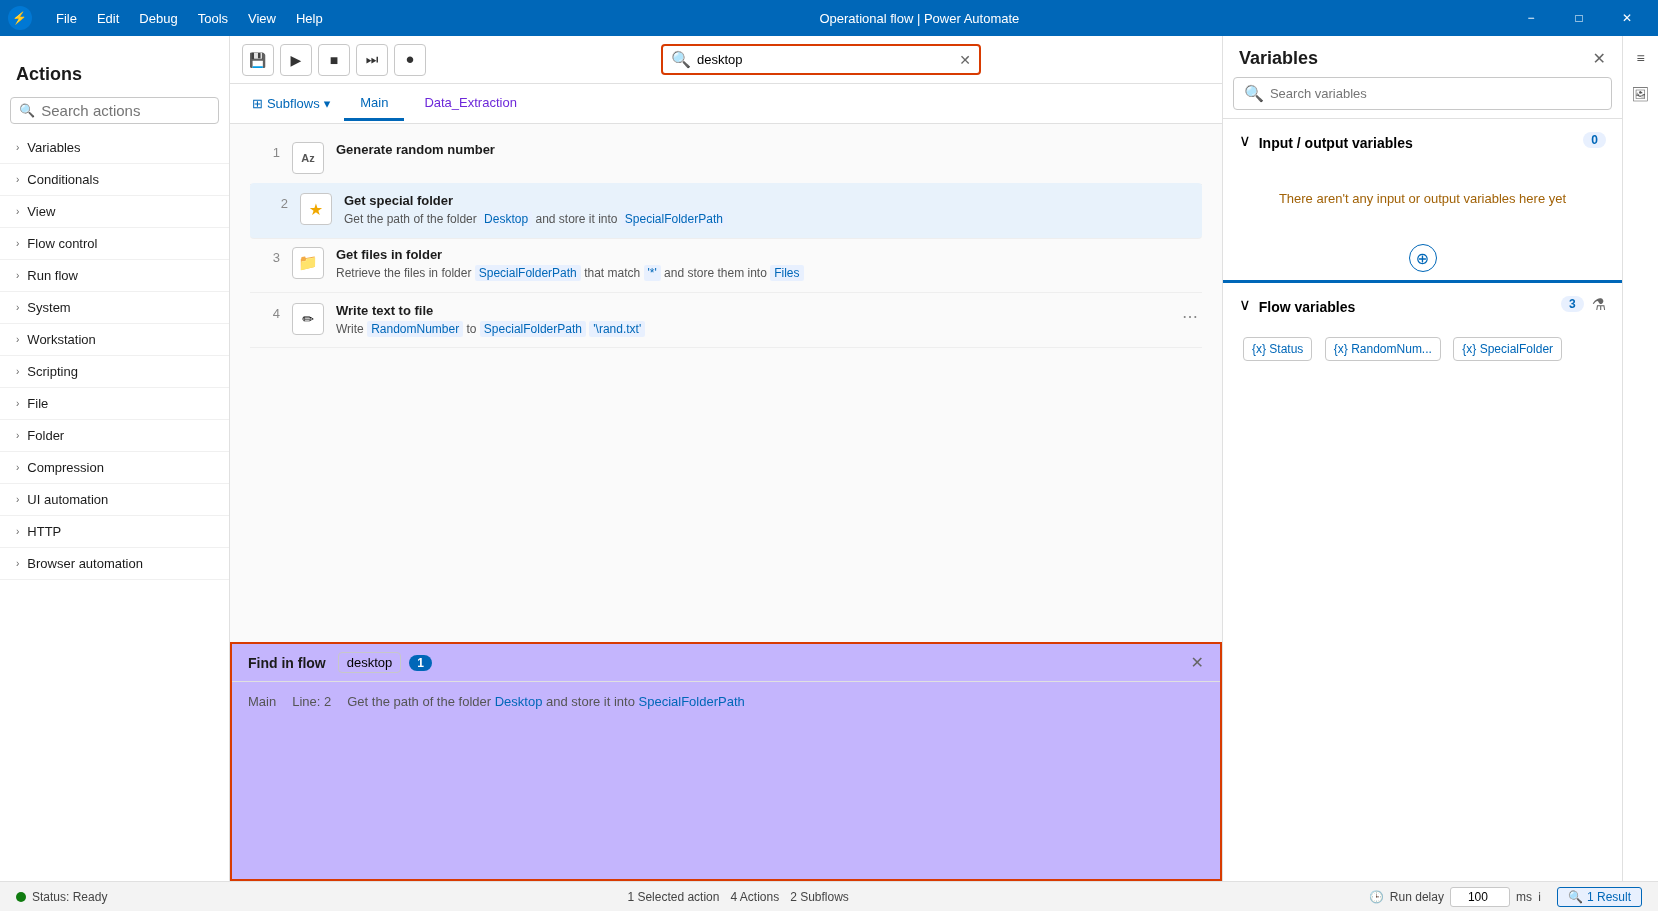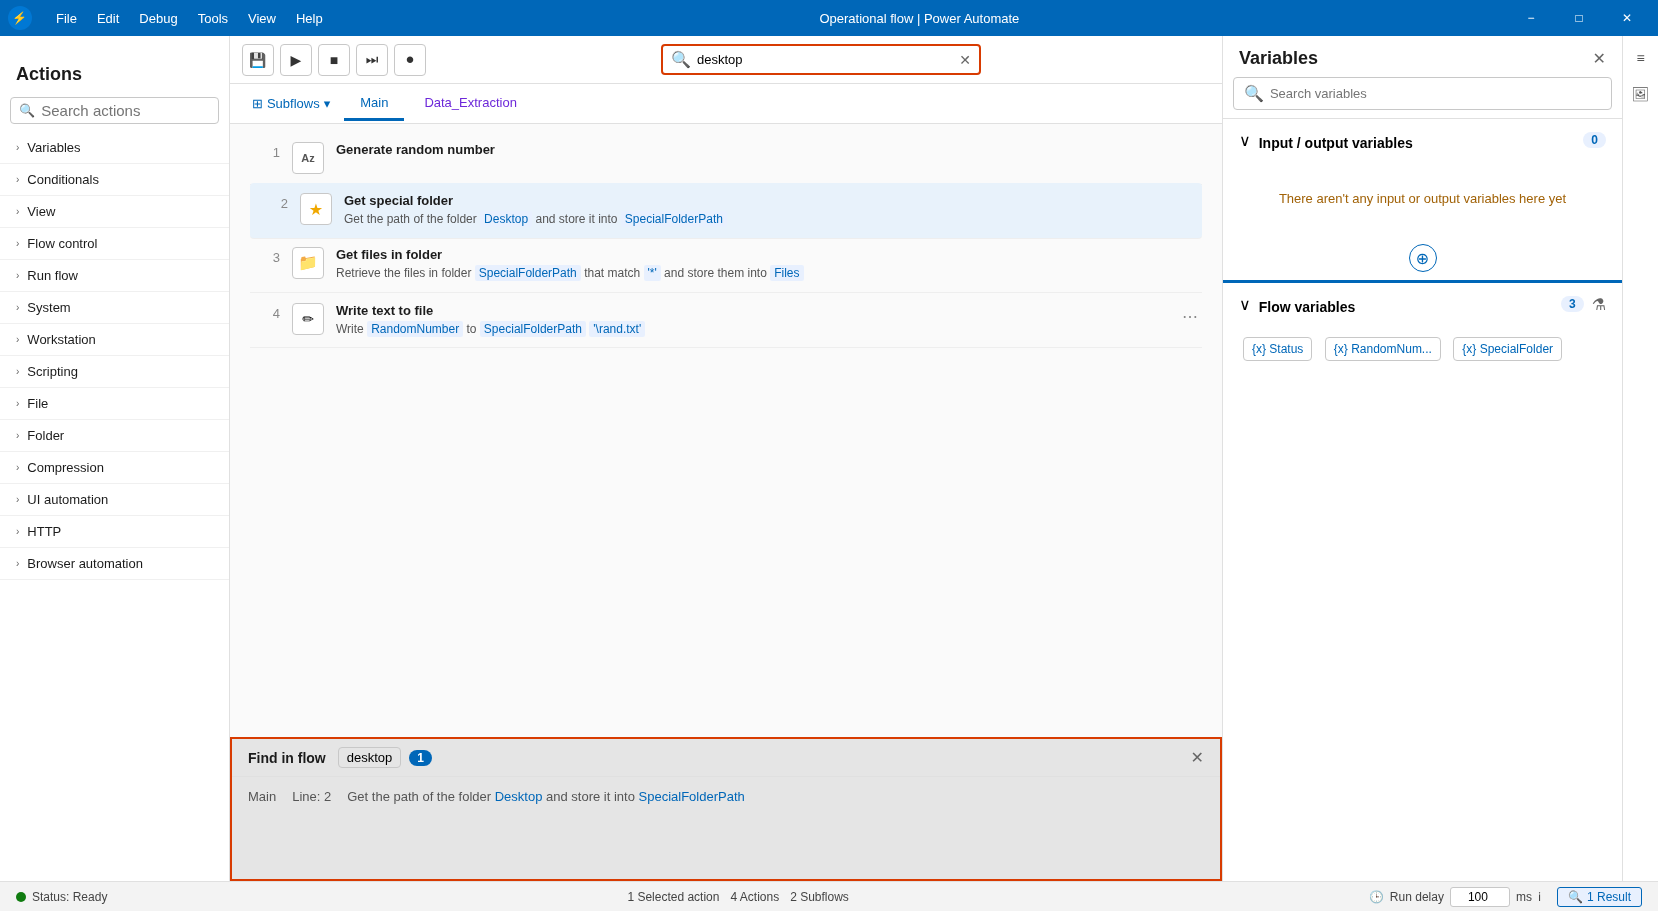--- a/index.html
+++ b/index.html
@@ -138,22 +138,22 @@
 
     
     .side-icons {
       width: 36px; background: white; border-left: 1px solid #e0e0e0;
       display: flex; flex-direction: column; align-items: center; padding: 8px 0; gap: 8px;
     }
     .side-icon { width: 28px; height: 28px; display: flex; align-items: center; justify-content: center; cursor: pointer; color: #555; font-size: 14px; border-radius: 4px; }
 
     
     .find-in-flow {
-      border: 2px solid #d83b01; background: #e5e5e5;
-      height: 144px; flex-shrink: 0; text-align: right;
+      border: 2px solid #d83b01; background: #c4b5fd;
+      height: 239px; flex-shrink: 0; text-align: right;
     }
     .find-header {
       display: flex; align-items: center; padding: 8px 16px; border-bottom: 1px solid #e0e0e0;
       gap: 8px;
     }
     .find-title { font-size: 14px; font-weight: 600; color: #1b1b1b; }
     .find-badge {
       background: #0067b8; color: white; border-radius: 10px;
       padding: 1px 8px; font-size: 12px; font-weight: 600;
     }

